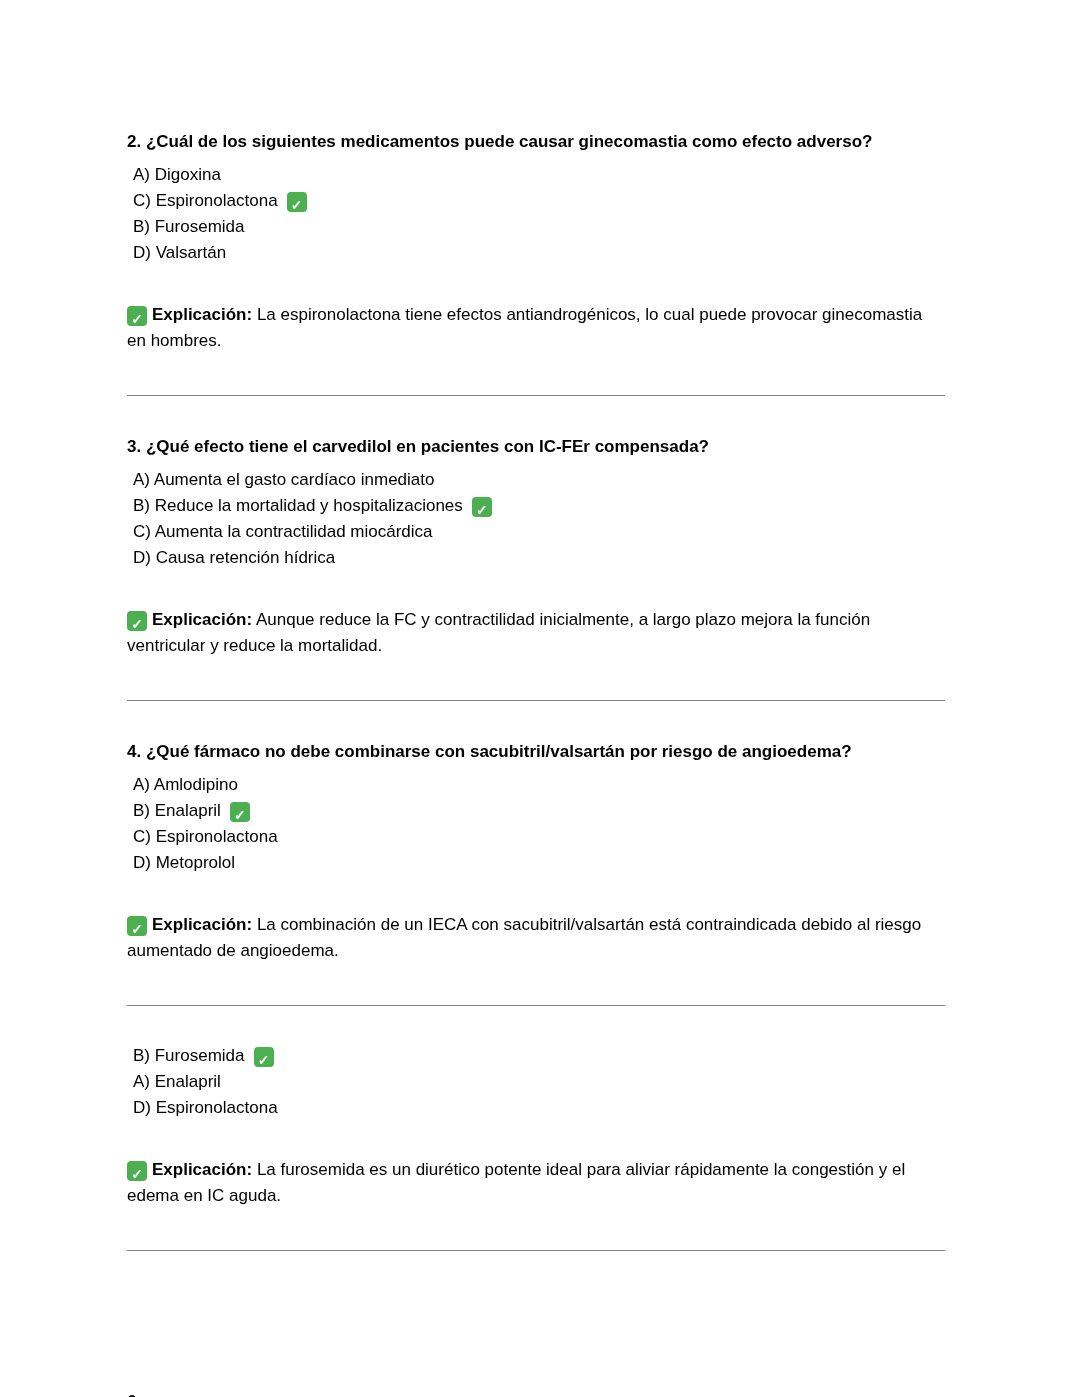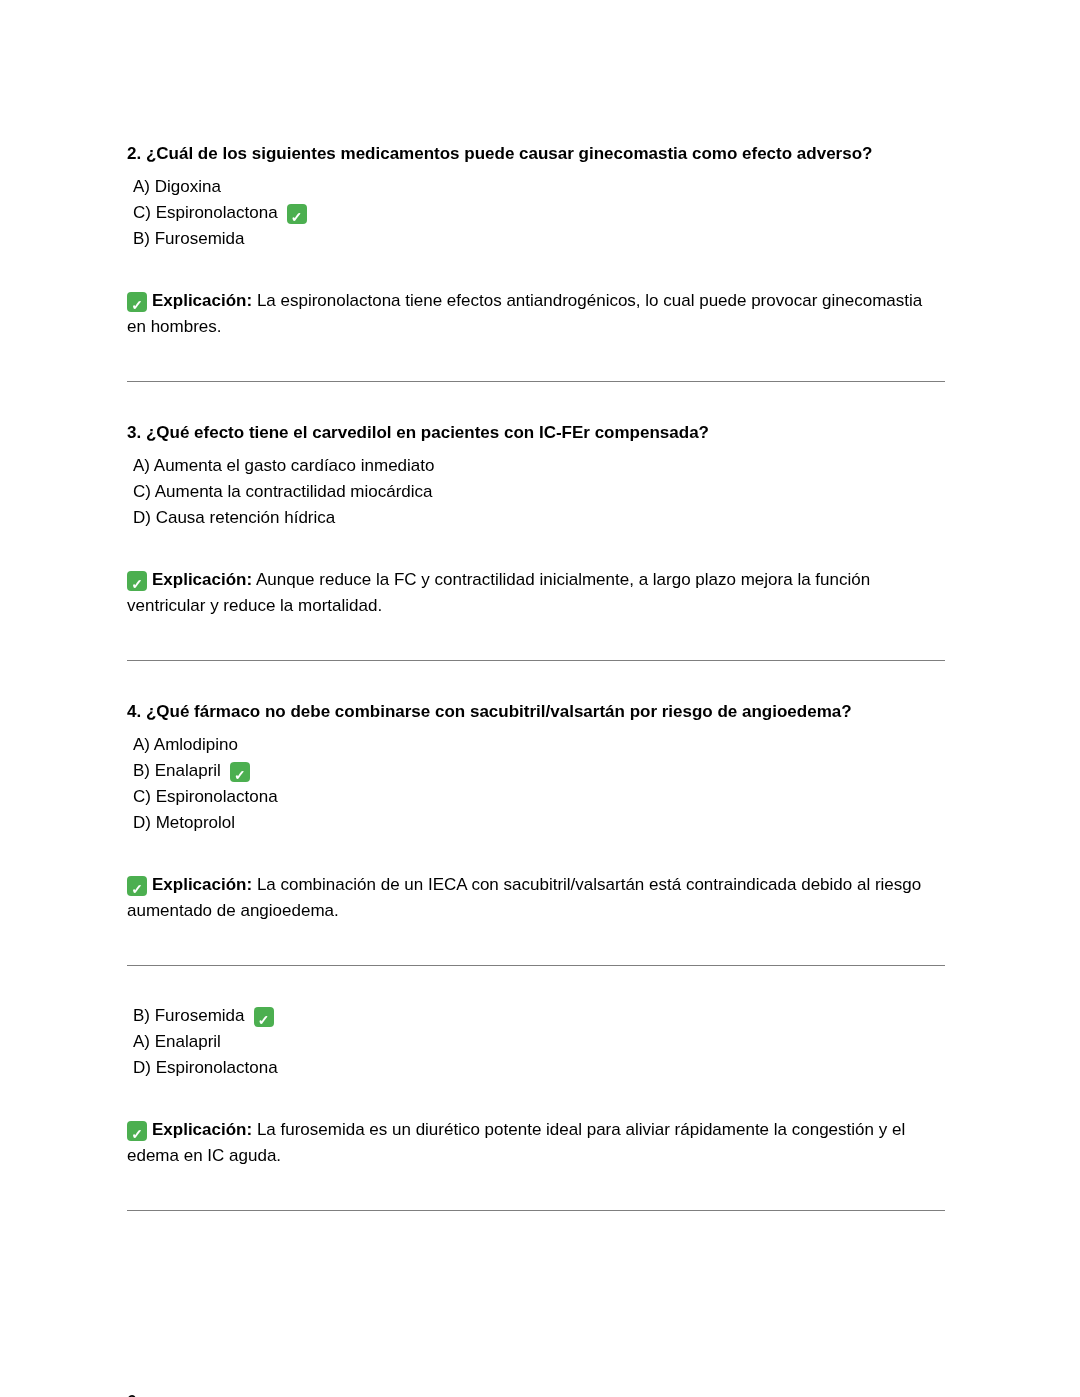--- a/index.html
+++ b/index.html
@@ -27,21 +27,20 @@
     line-height: 26px;
   }
 
   .question { margin-bottom: 37px; }
 
   .q-title {
     font-weight: 700;
     font-size: 17px;
     line-height: 27px;
     margin-bottom: 7px;
-    margin-top: 12px;
   }
 
   .options { padding-left: 6px; }
 
   .option {
     line-height: 26px;
     white-space: nowrap;
   }
 
   .explanation {
@@ -95,30 +94,32 @@
 
 <div class="page">
   <main class="content">
   <section class="question">
     <p class="q-title"><span>2.</span> <span>¿Cuál de los siguientes medicamentos puede causar ginecomastia como efecto adverso?</span></p>
     <div class="options">
 
     <p class="option"><span>A)</span> <span>Digoxina</span></p>
           <p class="option"><span>C)</span> <span>Espironolactona</span><span class="check"><span class="check-glyph">✓</span></span></p>
           <p class="option"><span>B)</span> <span>Furosemida</span></p>
+          <p class="option"><span>D)</span> <span>Valsartán</span></p>
         </div>
     <p class="explanation"><span class="check"><span class="check-glyph">✓</span></span><strong>Explicación:</strong> <span>La espironolactona tiene efectos antiandrogénicos, lo cual puede provocar ginecomastia en hombres.</span></p>
     <hr class="divider">
   </section>
 
   <section class="question">
     <p class="q-title"><span>3.</span> <span>¿Qué efecto tiene el carvedilol en pacientes con IC-FEr compensada?</span></p>
     <div class="options">
 
     <p class="option"><span>A)</span> <span>Aumenta el gasto cardíaco inmediato</span></p>
+          <p class="option"><span>B)</span> <span>Reduce la mortalidad y hospitalizaciones</span><span class="check"><span class="check-glyph">✓</span></span></p>
           <p class="option"><span>C)</span> <span>Aumenta la contractilidad miocárdica</span></p>
           <p class="option"><span>D)</span> <span>Causa retención hídrica</span></p>
         </div>
     <p class="explanation"><span class="check"><span class="check-glyph">✓</span></span><strong>Explicación:</strong> <span>Aunque reduce la FC y contractilidad inicialmente, a largo plazo mejora la función ventricular y reduce la mortalidad.</span></p>
     <hr class="divider">
   </section>
 
   <section class="question">
     <p class="q-title"><span>4.</span> <span>¿Qué fármaco no debe combinarse con sacubitril/valsartán por riesgo de angioedema?</span></p>
     <div class="options">

